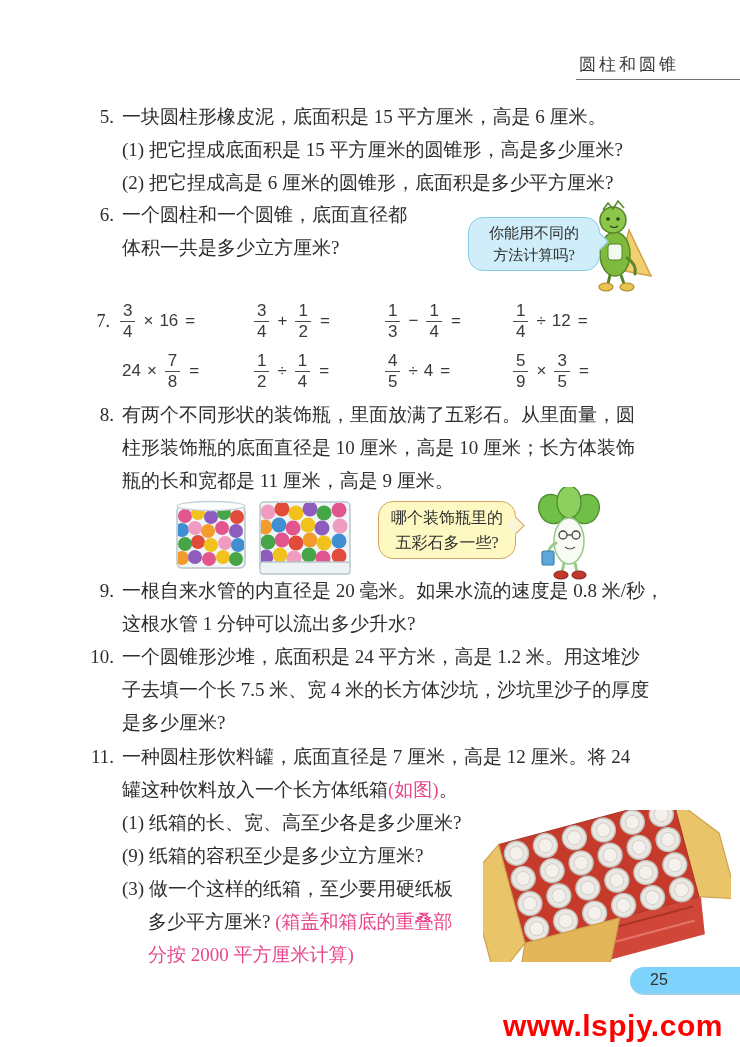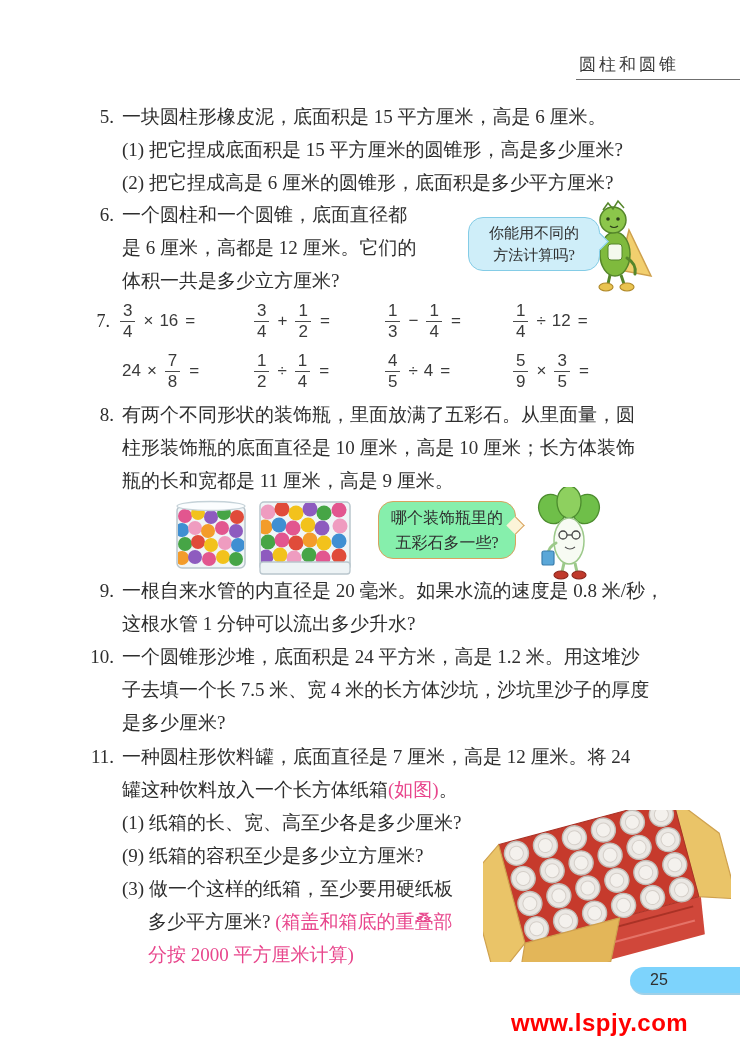--- a/index.html
+++ b/index.html
@@ -22,53 +22,52 @@
   .frac{display:inline-flex;flex-direction:column;text-align:center;line-height:1.15;margin:0 2px;}
   .frac .fn{display:block;padding:0 3px;}
   .frac .fd{display:block;padding:0 3px;border-top:1.4px solid #4a4a4a;}
   .p7num{position:absolute;left:88px;width:22px;height:50px;display:flex;align-items:center;
          justify-content:flex-end;font-size:18px;}
   
   .bubble{position:absolute;border-radius:15px;text-align:center;z-index:2;}
   .bubble .btxt{white-space:nowrap;}
   .bubble1{left:468px;top:217px;background:#cfeef9;border:1.6px solid #84ccે਎;}
   .bubble1{border:1.6px solid #84cce6;padding:4px 20px;font-size:15px;line-height:22px;}
-  .bubble2{left:378px;top:501px;background:#86efac;border:1.6px solid #d9a25f;
+  .bubble2{left:378px;top:501px;background:#fef9c3;border:1.6px solid #d9a25f;
            padding:3px 12px;font-size:16px;line-height:25px;}
   .tail{position:absolute;width:12px;height:12px;right:-7px;top:17px;transform:rotate(45deg);}
   .tail1{background:#cfeef9;border-top:1.6px solid #84cce6;border-right:1.6px solid #84cce6;}
   .tail2{background:#fcf4d8;border-top:1.6px solid #d9a25f;border-right:1.6px solid #d9a25f;}
   .art{position:absolute;}
   
   .page-pill{position:absolute;top:967px;left:630px;right:0;height:26px;background:#7dd3fc;
              border-radius:14px 0 0 14px;border-bottom:2px solid #9fd0e8;
              display:flex;align-items:center;}
   .page-pill span{margin-left:20px;font-family:"Liberation Sans",sans-serif;font-size:16px;color:#2f2f2f;}
   .watermark{position:absolute;top:1009px;left:503px;font-family:"Liberation Sans",sans-serif;
-             font-weight:bold;font-size:24px;color:#ff0000;letter-spacing:0.5px;margin-left:8px;}
+             font-weight:bold;font-size:30px;color:#ff0000;letter-spacing:0.5px;}
 </style>
 </head>
 <body>
 
 <div class="page">
 
   <div class="header-title">圆柱和圆锥</div>
   <div class="header-rule"></div>
 
   <div class="problem" style="top:100px;">
     <span class="pnum">5.</span>
     <div class="line">一块圆柱形橡皮泥，底面积是 15 平方厘米，高是 6 厘米。</div>
     <div class="line">(1) 把它捏成底面积是 15 平方厘米的圆锥形，高是多少厘米?</div>
     <div class="line">(2) 把它捏成高是 6 厘米的圆锥形，底面积是多少平方厘米?</div>
   </div>
 
   <div class="problem" style="top:198px;">
     <span class="pnum">6.</span>
     <div class="line">一个圆柱和一个圆锥，底面直径都</div>
-    <div class="line">是 6 厘米，高都是 12 厘米。它们的</div>
     <div class="line">体积一共是多少立方厘米?</div>
   </div>
 
   <div class="bubble bubble1">
     <div class="btxt">你能用不同的</div>
     <div class="btxt">方法计算吗?</div>
     <div class="tail tail1"></div>
   </div>
   <svg class="art" style="left:577px;top:196px;" width="86" height="98" viewBox="0 0 86 98">
     <polygon points="52,34 74,80 42,74" fill="#f2cf6e" stroke="#cfa14e" stroke-width="1.5"></polygon>

